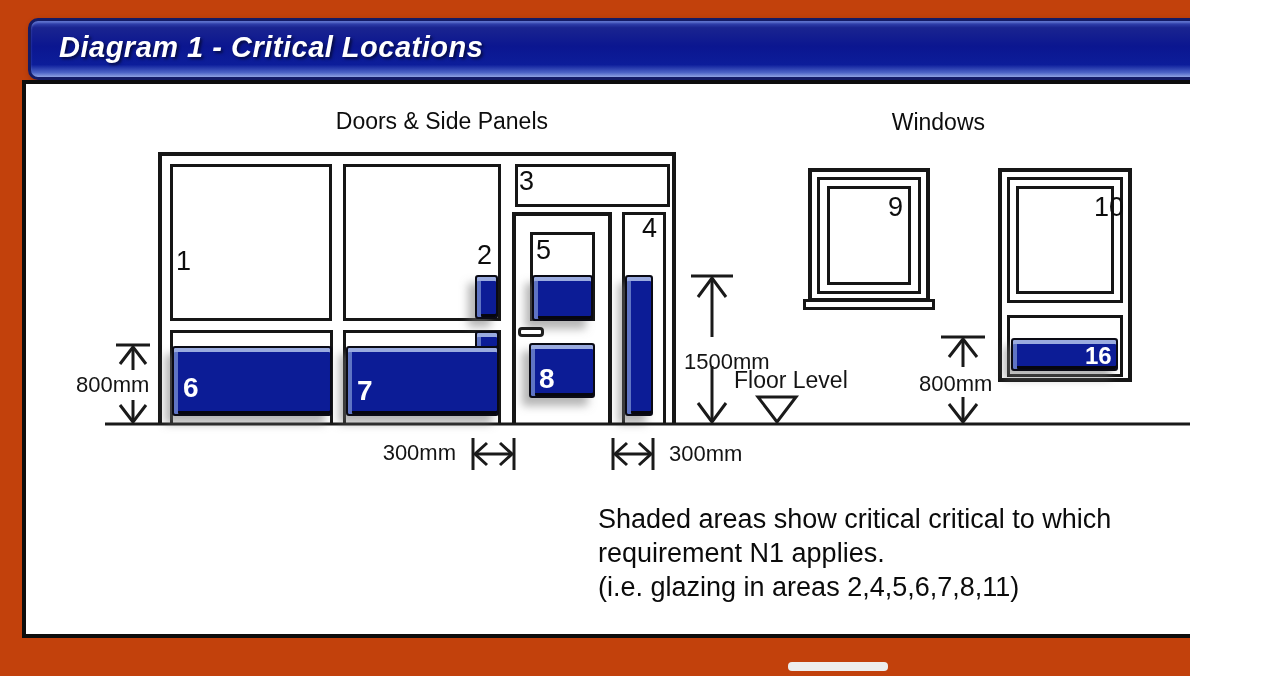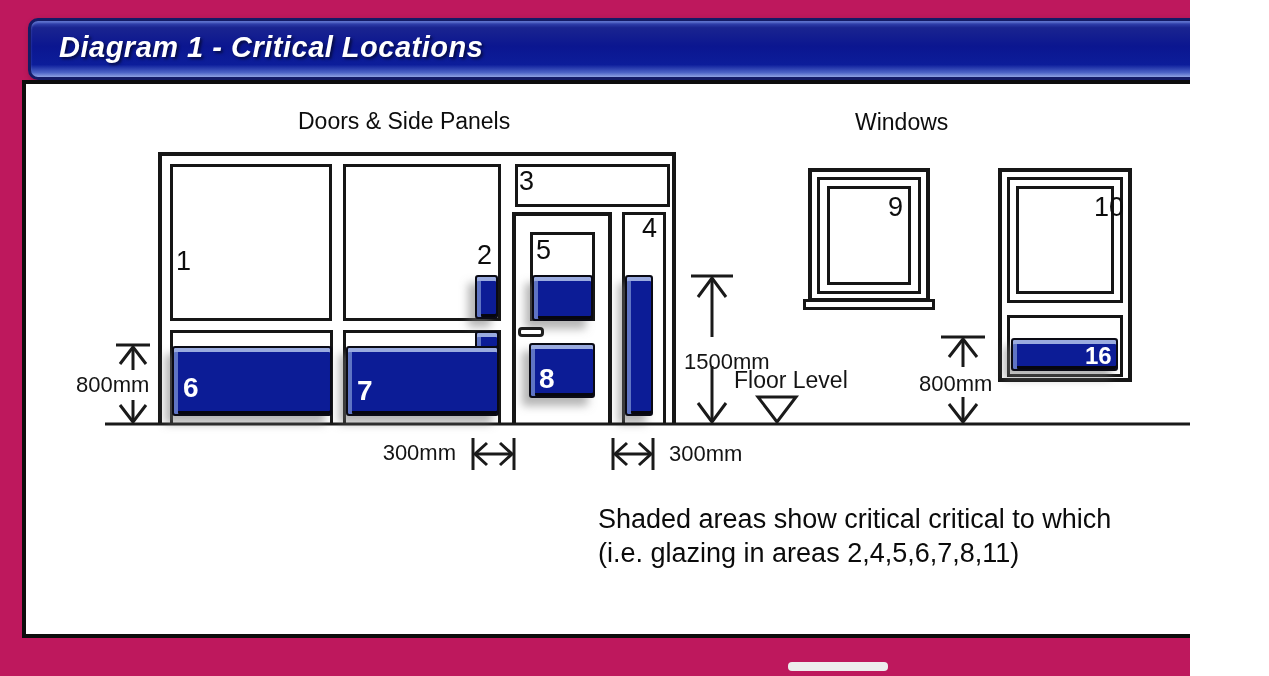--- a/index.html
+++ b/index.html
@@ -1,18 +1,18 @@
 <!DOCTYPE html>
 <html style="--critical-fill: #0c1c96; --titlebar-blue: #0c1d9a;"><head>
 <meta charset="utf-8">
 <style>
   html,body{margin:0;padding:0;background:#ffffff;}
   #stage{
     position:relative;width:1190px;height:676px;overflow:hidden;
-    background:#be185d;
+    background:#c2410c;
     font-family:"Liberation Sans", sans-serif;
     color:#111;
   }
   
   #titlebar{
     position:absolute;left:28px;top:18px;width:1208px;height:62px;
     box-sizing:border-box;border:3px solid #141b66;border-radius:10px;
     background:linear-gradient(180deg,#3d51bc 0%,#1a2490 12%,#0b1690 45%,var(--titlebar-blue,#0c1d9a) 78%,#4c63c6 92%,#8fa2e2 100%);
     box-shadow:2px 3px 6px rgba(0,0,0,0.30), inset 0 2px 2px rgba(140,160,230,0.45);
   }
@@ -24,21 +24,21 @@
   }
   
   #contentbox{
     position:absolute;left:22px;top:80px;width:1211px;height:558px;
     box-sizing:border-box;border:4px solid #0d0d0d;background:#fff;
   }
   
   .frame{position:absolute;box-sizing:border-box;border:3px solid #161616;background:#fff;}
   .frame.thick{border-width:4px;}
   .frame.noBottom{border-bottom:none;}
-  .seclabel{position:absolute;font-size:23px;color:#0d0d0d;text-align:left;white-space:nowrap;}
+  .seclabel{position:absolute;font-size:23px;color:#0d0d0d;text-align:right;white-space:nowrap;}
   .num{position:absolute;font-size:27px;color:#0d0d0d;white-space:nowrap;}
   .numw{position:absolute;font-size:28px;font-weight:bold;color:#fff;white-space:nowrap;}
   .dimlabel{position:absolute;font-size:22px;color:#141414;white-space:nowrap;}
   
   .crit{
     position:absolute;box-sizing:border-box;border-radius:3px;
     background:var(--critical-fill,#0c1c96);
     border:2px solid #0a0a14;
     box-shadow:
       inset 0 4px 0 #9aabdf,
@@ -121,20 +121,21 @@
 
   <div class="dimlabel" style="left:76px;top:372px;">800mm</div>
   <div class="dimlabel" style="left:684px;top:349px;">1500mm</div>
   <div class="dimlabel" style="left:919px;top:371px;">800mm</div>
   <div class="dimlabel" style="left:352px;top:440px;width:104px;text-align:right;">300mm</div>
   <div class="dimlabel" style="left:669px;top:441px;">300mm</div>
   <div class="dimlabel" style="left:734px;top:367px;font-size:23px;">Floor Level</div>
 
   <div id="caption">
     <div>Shaded areas show critical critical to which</div>
+    <div>requirement N1 applies.</div>
     <div>(i.e. glazing in areas 2,4,5,6,7,8,11)</div>
   </div>
 
   <svg id="linework" width="1269" height="676">
 
     <g>
       <line x1="105" y1="424" x2="1231" y2="424"></line>
     </g>
 
     <g>

